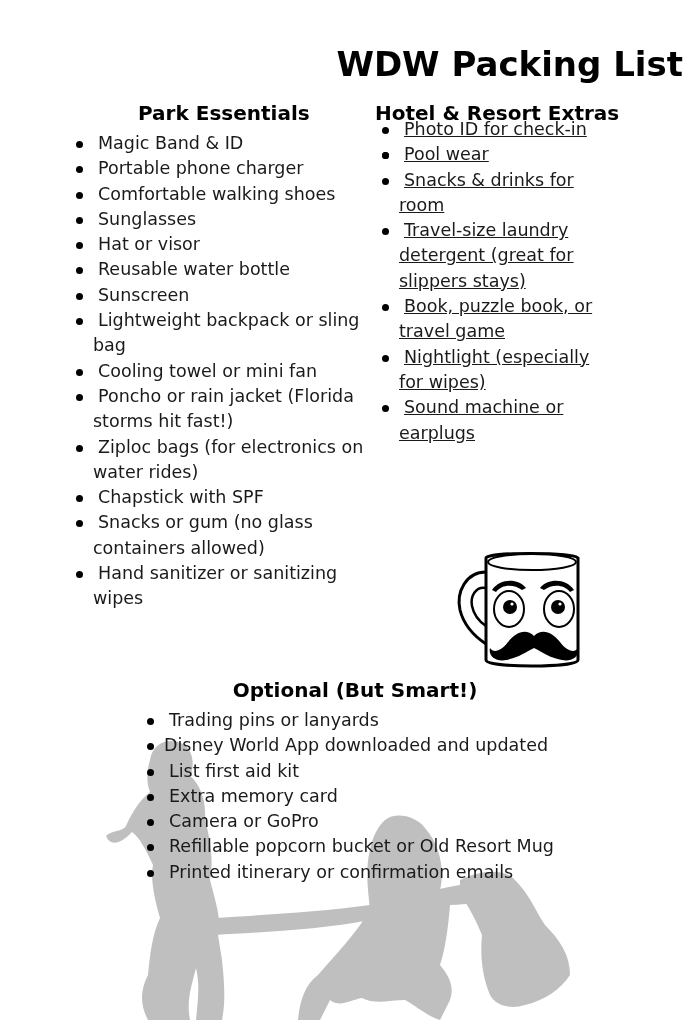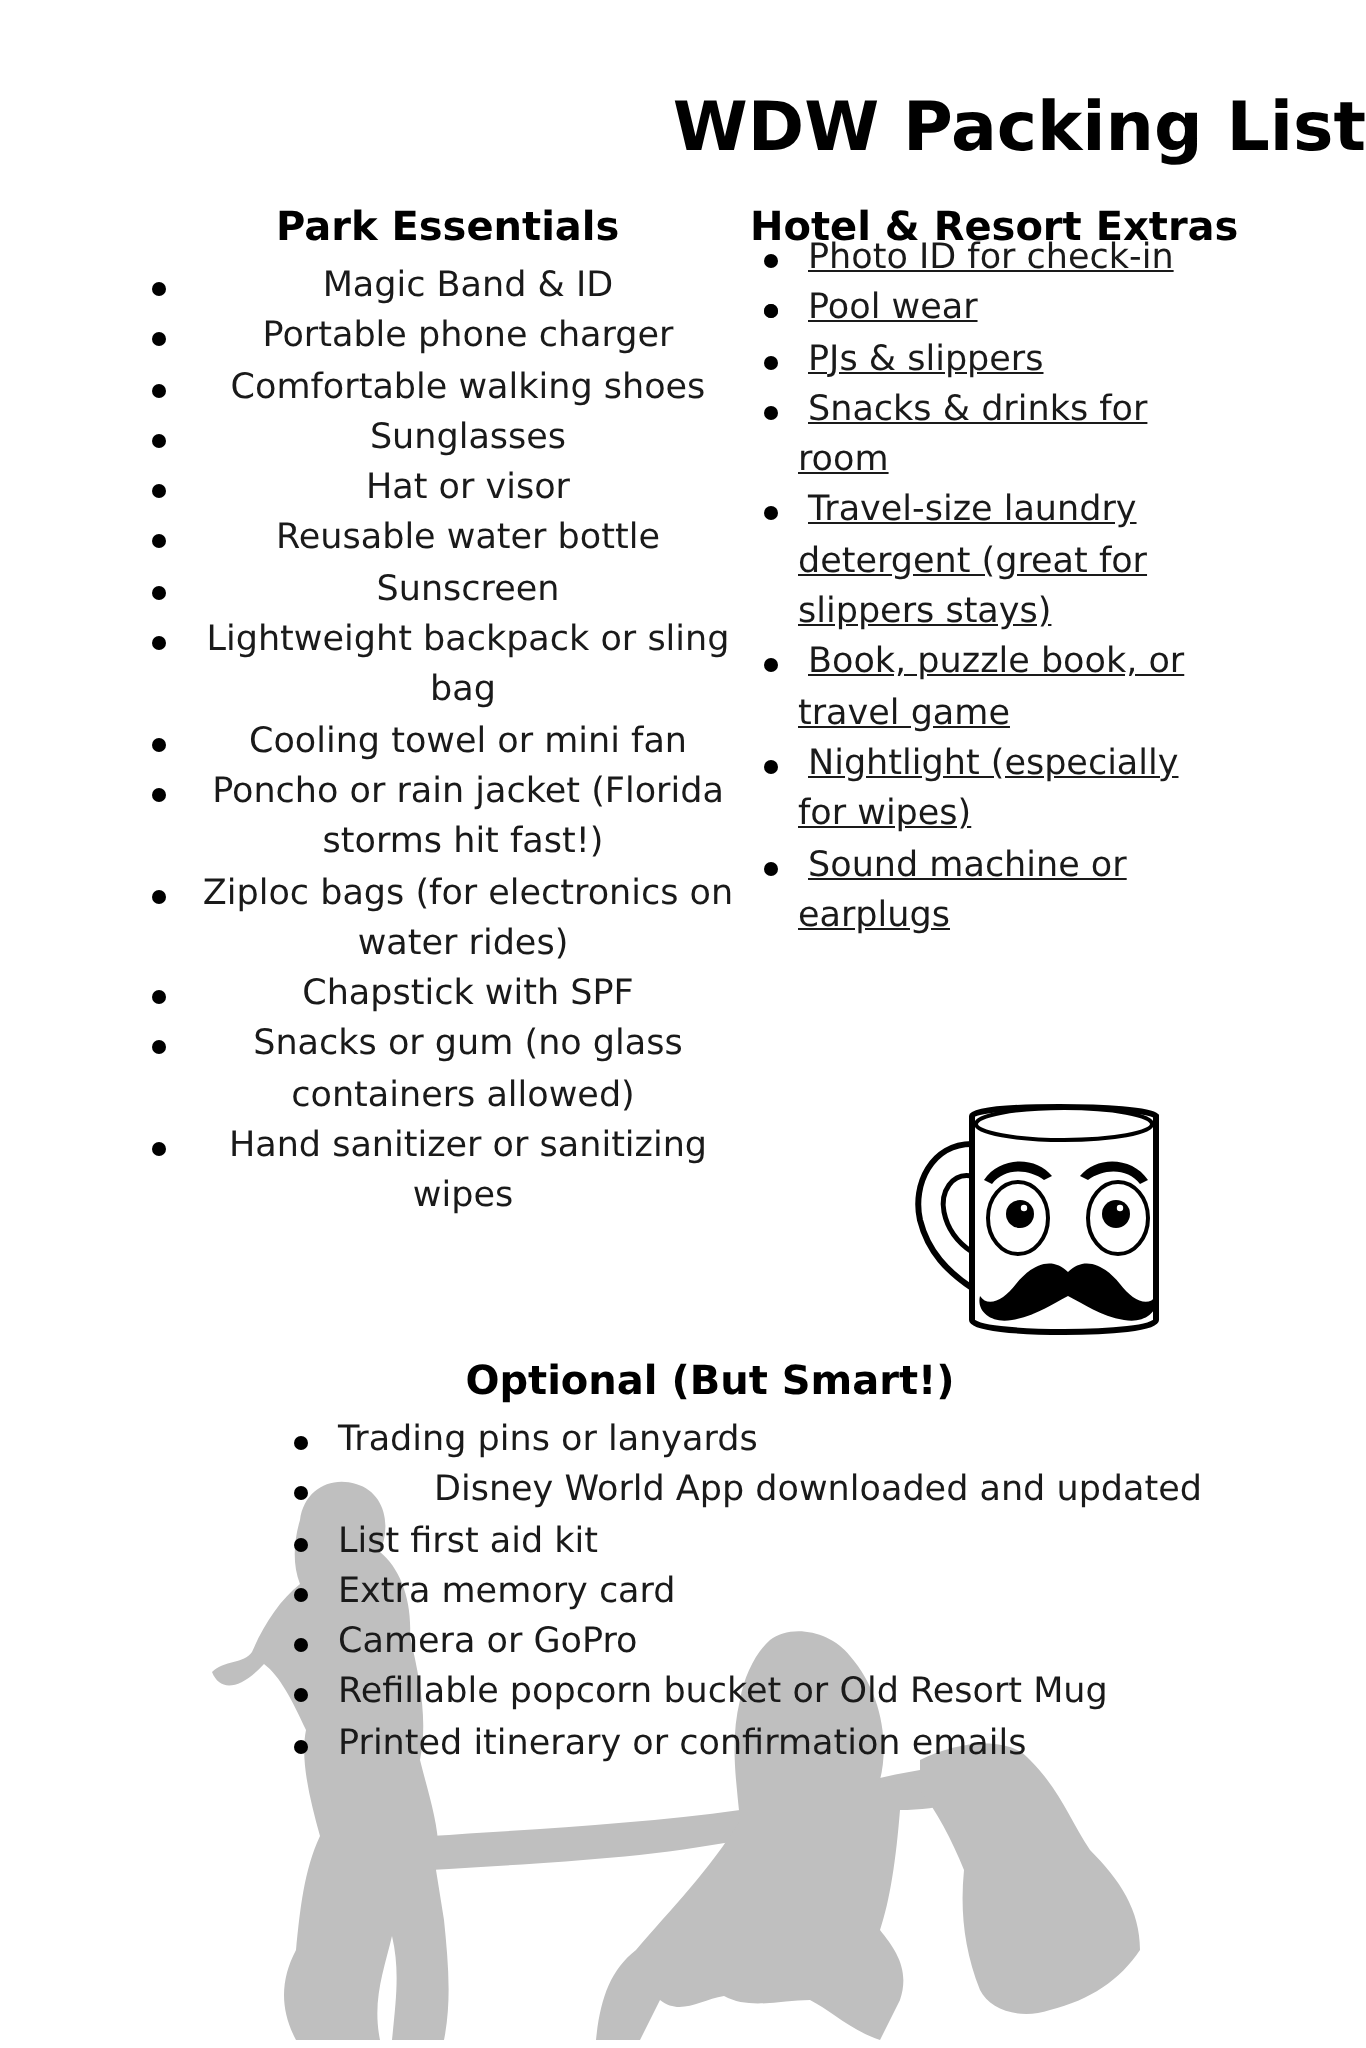--- a/index.html
+++ b/index.html
@@ -9,21 +9,21 @@
            font-family: "DejaVu Sans", sans-serif; font-weight: bold; font-size: 34px;
            color: #000; letter-spacing: 0px; margin: 0; }
   .col-head { position: absolute; font-family: "DejaVu Sans", sans-serif; font-weight: bold;
               font-size: 20px; color: #000; margin: 0; white-space: nowrap; }
   ul.list { position: absolute; margin: 0; padding: 0; list-style: none;
             font-family: "DejaVu Sans", sans-serif; font-size: 17.5px; line-height: 25.3px; color: #1a1a1a; }
   ul.list li { position: relative; padding-left: 38px; }
   ul.list li .bullet { position: absolute; left: 16px; top: 10px; width: 7px; height: 7px;
                        border-radius: 50%; background: #000; }
   ul.list li .txt { display: block; text-indent: 5px; margin-left: -5px; }
-  #left-list { top: 131px; left: 60px; width: 310px; text-align: center; }
+  #left-list { top: 131px; left: 60px; width: 310px; }
   #right-list { top: 117px; left: 366px; width: 245px; text-decoration: underline; }
   #right-list li { padding-left: 38px; }
   .optional-head { position: absolute; top: 678px; left: 0; width: 710px; text-align: center; }
   #optional-list { top: 708px; left: 131px; width: 470px; z-index: 2; }
   .silhouette { position: absolute; left: 0; top: 0; width: 683px; height: 1024px; z-index: 1; pointer-events: none; }
   .mug { position: absolute; left: 452px; top: 544px; width: 136px; height: 128px; }
   .content { position: relative; z-index: 2; }
 </style>
 </head>
 <body>
@@ -113,24 +113,20 @@
       </li>
     <li>
         <span class="bullet"></span>
       </li>
     <li>
         <span class="bullet"></span>
         <span class="txt">Pool wear</span>
       </li>
     <li>
         <span class="bullet"></span>
-        <span class="txt">PJs &amp; slippers</span>
-      </li>
-    <li>
-        <span class="bullet"></span>
         <span class="txt">Snacks &amp; drinks for room</span>
       </li>
     <li>
         <span class="bullet"></span>
         <span class="txt">Travel-size laundry detergent (great for slippers stays)</span>
       </li>
     <li>
         <span class="bullet"></span>
         <span class="txt">Book, puzzle book, or travel game</span>
       </li>
@@ -167,21 +163,21 @@
 
   <h2 class="col-head optional-head">Optional (But Smart!)</h2>
 
   <ul class="list" id="optional-list">
     <li>
         <span class="bullet"></span>
         <span class="txt">Trading pins or lanyards</span>
       </li>
     <li>
         <span class="bullet"></span>
-        <span class="txt" style="text-indent:0;text-align:right;">Disney World App downloaded and updated</span>
+        <span class="txt" style="text-indent:0;">Disney World App downloaded and updated</span>
       </li>
     <li>
         <span class="bullet"></span>
         <span class="txt">List first aid kit</span>
       </li>
     <li>
         <span class="bullet"></span>
         <span class="txt">Extra memory card</span>
       </li>
     <li>

